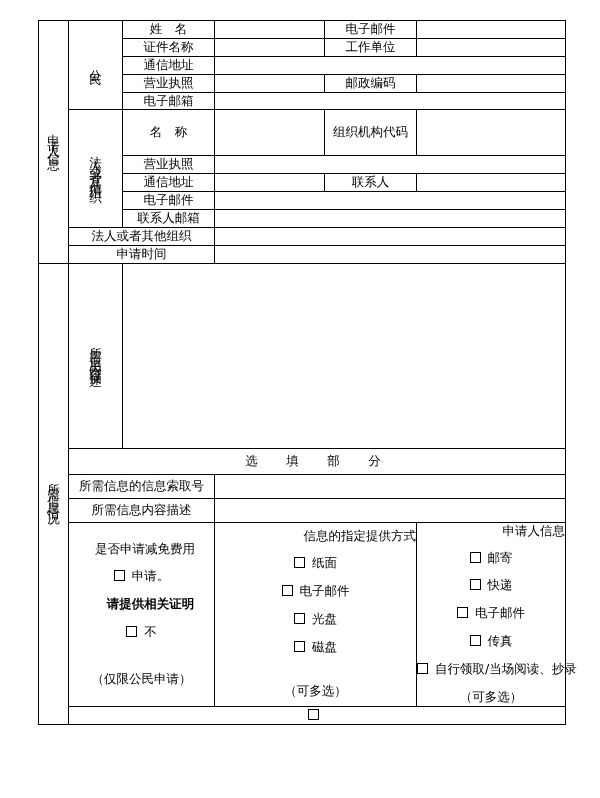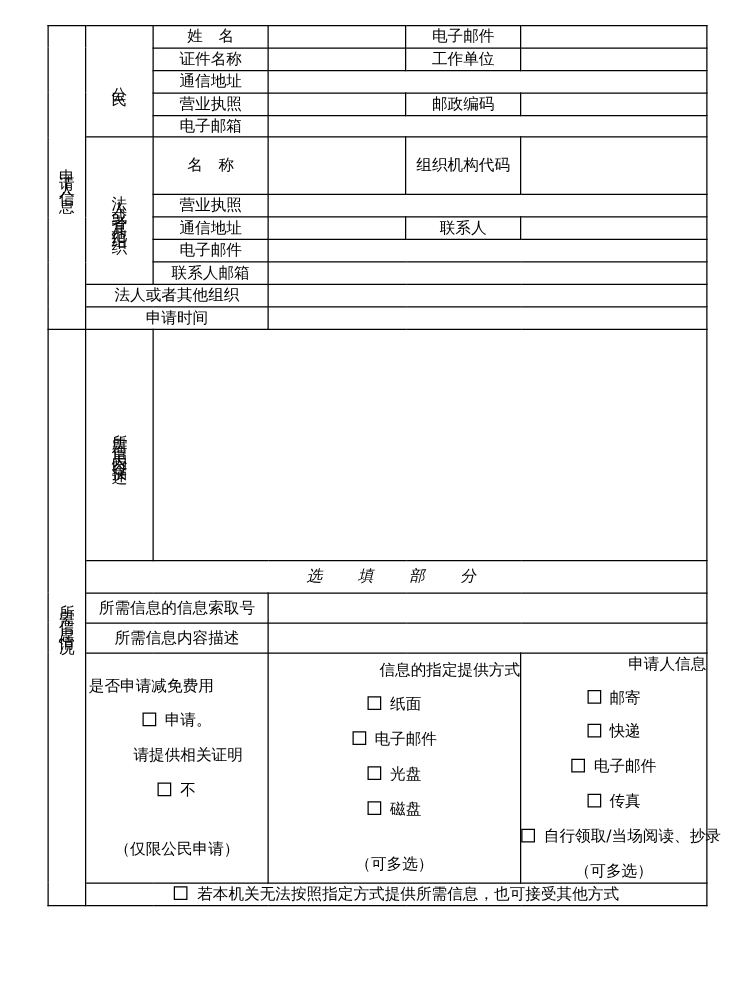--- a/index.html
+++ b/index.html
@@ -73,21 +73,20 @@
   .fieldcell {
     background: #fff;
   }
   .midlabel {
     width: 92px;
     text-align: center;
   }
   .centerbold {
     letter-spacing: 8px;
     text-align: center;
-    font-style: italic;
   }
   .content-label {
     width: 54px;
     text-align: center;
     vertical-align: middle;
   }
   .content-label .stack {
     display: inline-block;
     line-height: 1.45;
     font-size: 12.5px;
@@ -99,39 +98,41 @@
     font-size: 12.5px;
     line-height: 1.0;
   }
   .optbox .head {
     text-align: right;
     margin-bottom: 10px;
   }
   .optbox .head.left {
     text-align: left;
     padding-left: 2px;
+    margin-left: 24px;
   }
   .opt {
     margin: 0 0 11px 0;
     white-space: nowrap;
   }
   .opt .cb {
     display: inline-block;
     width: 9px;
     height: 9px;
     border: 1px solid #000;
     margin-right: 7px;
     vertical-align: -1px;
   }
   .subnote {
     margin-top: 6px;
   }
   .indent {
     padding-left: 18px;
     margin: 0 0 11px 0;
+    font-weight: bold;
   }
   .bottomnote {
     text-align: left;
     padding: 9px 6px 9px 12px;
     font-size: 12.5px;
   }
   .bottomnote .cb {
     display: inline-block;
     width: 9px;
     height: 9px;
@@ -303,18 +304,18 @@
           </div>
           <div class="opt">
             <span class="cb"></span><span>自行领取/当场阅读、抄录</span>
           </div>
           <div class="subnote" style="margin-top:4px">（可多选）</div>
         </td>
       </tr>
 
       <tr>
         <td class="bottomnote" colspan="5">
-          <span class="cb"></span><span>若本机关无法按照指定方式提供所需信息，也可接受其他方式</span>
+          <span class="cb"></span>
         </td>
       </tr>
     </tbody>
   </table>
 </div>
 
 </body></html>

